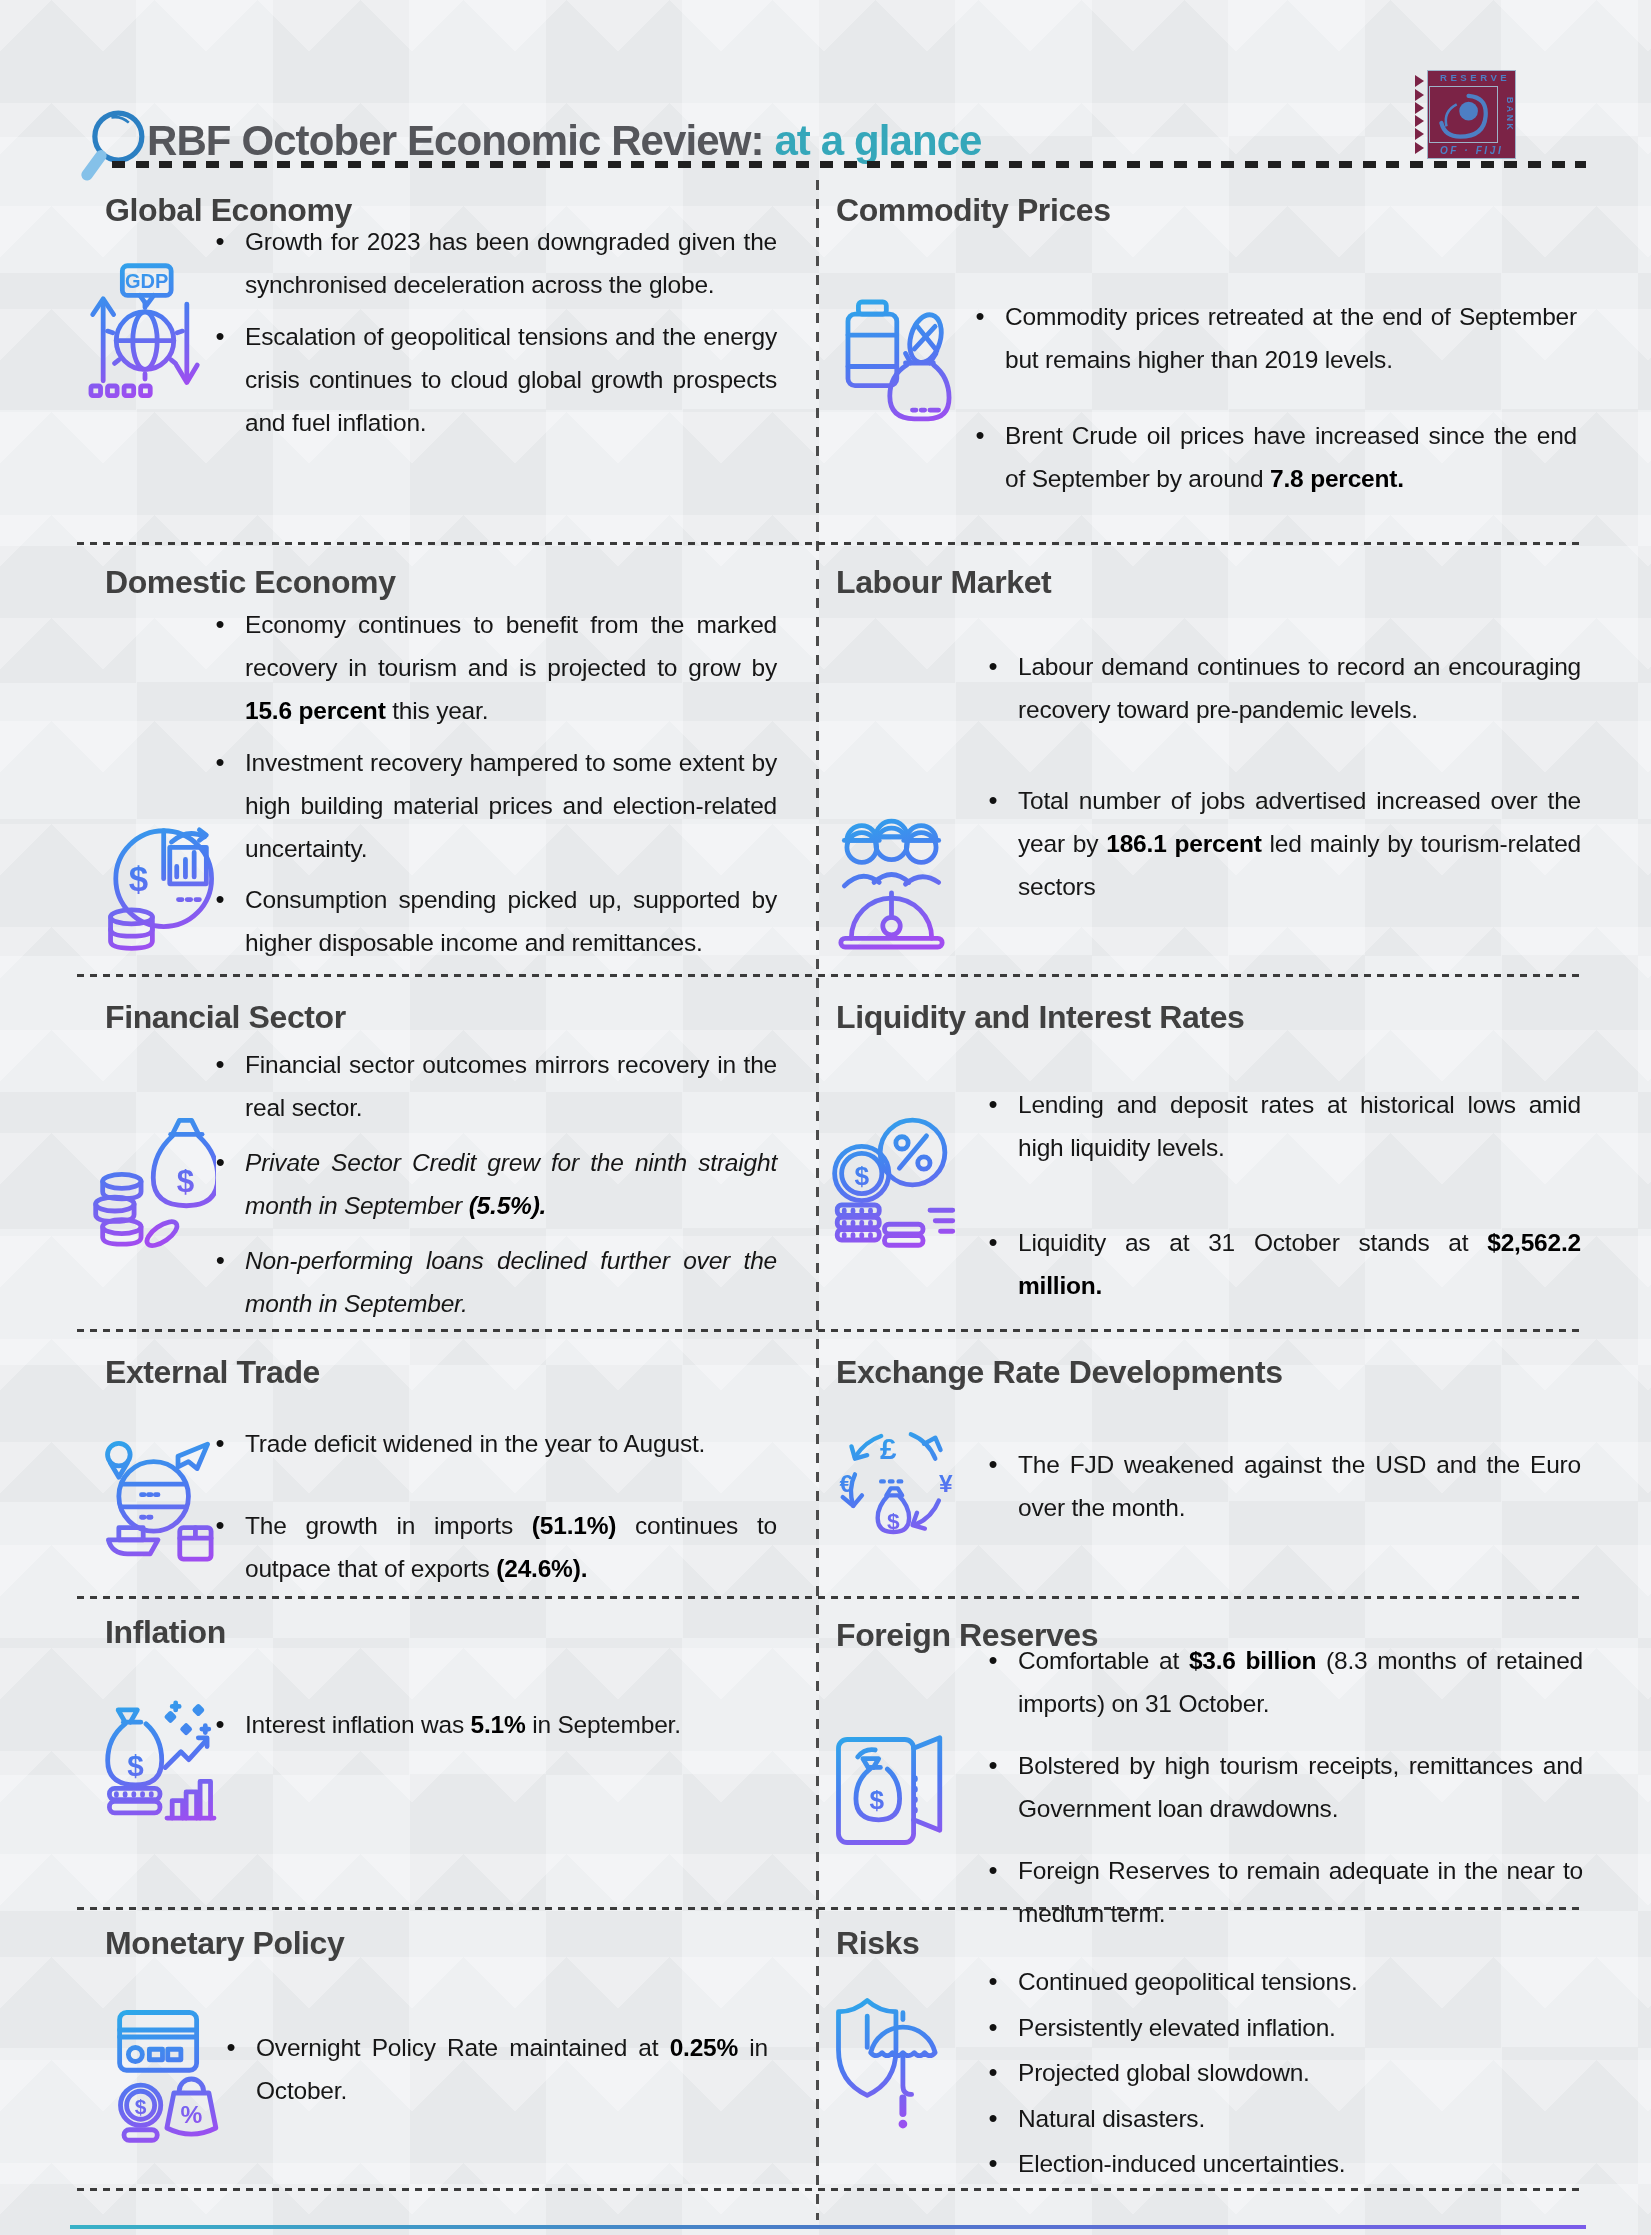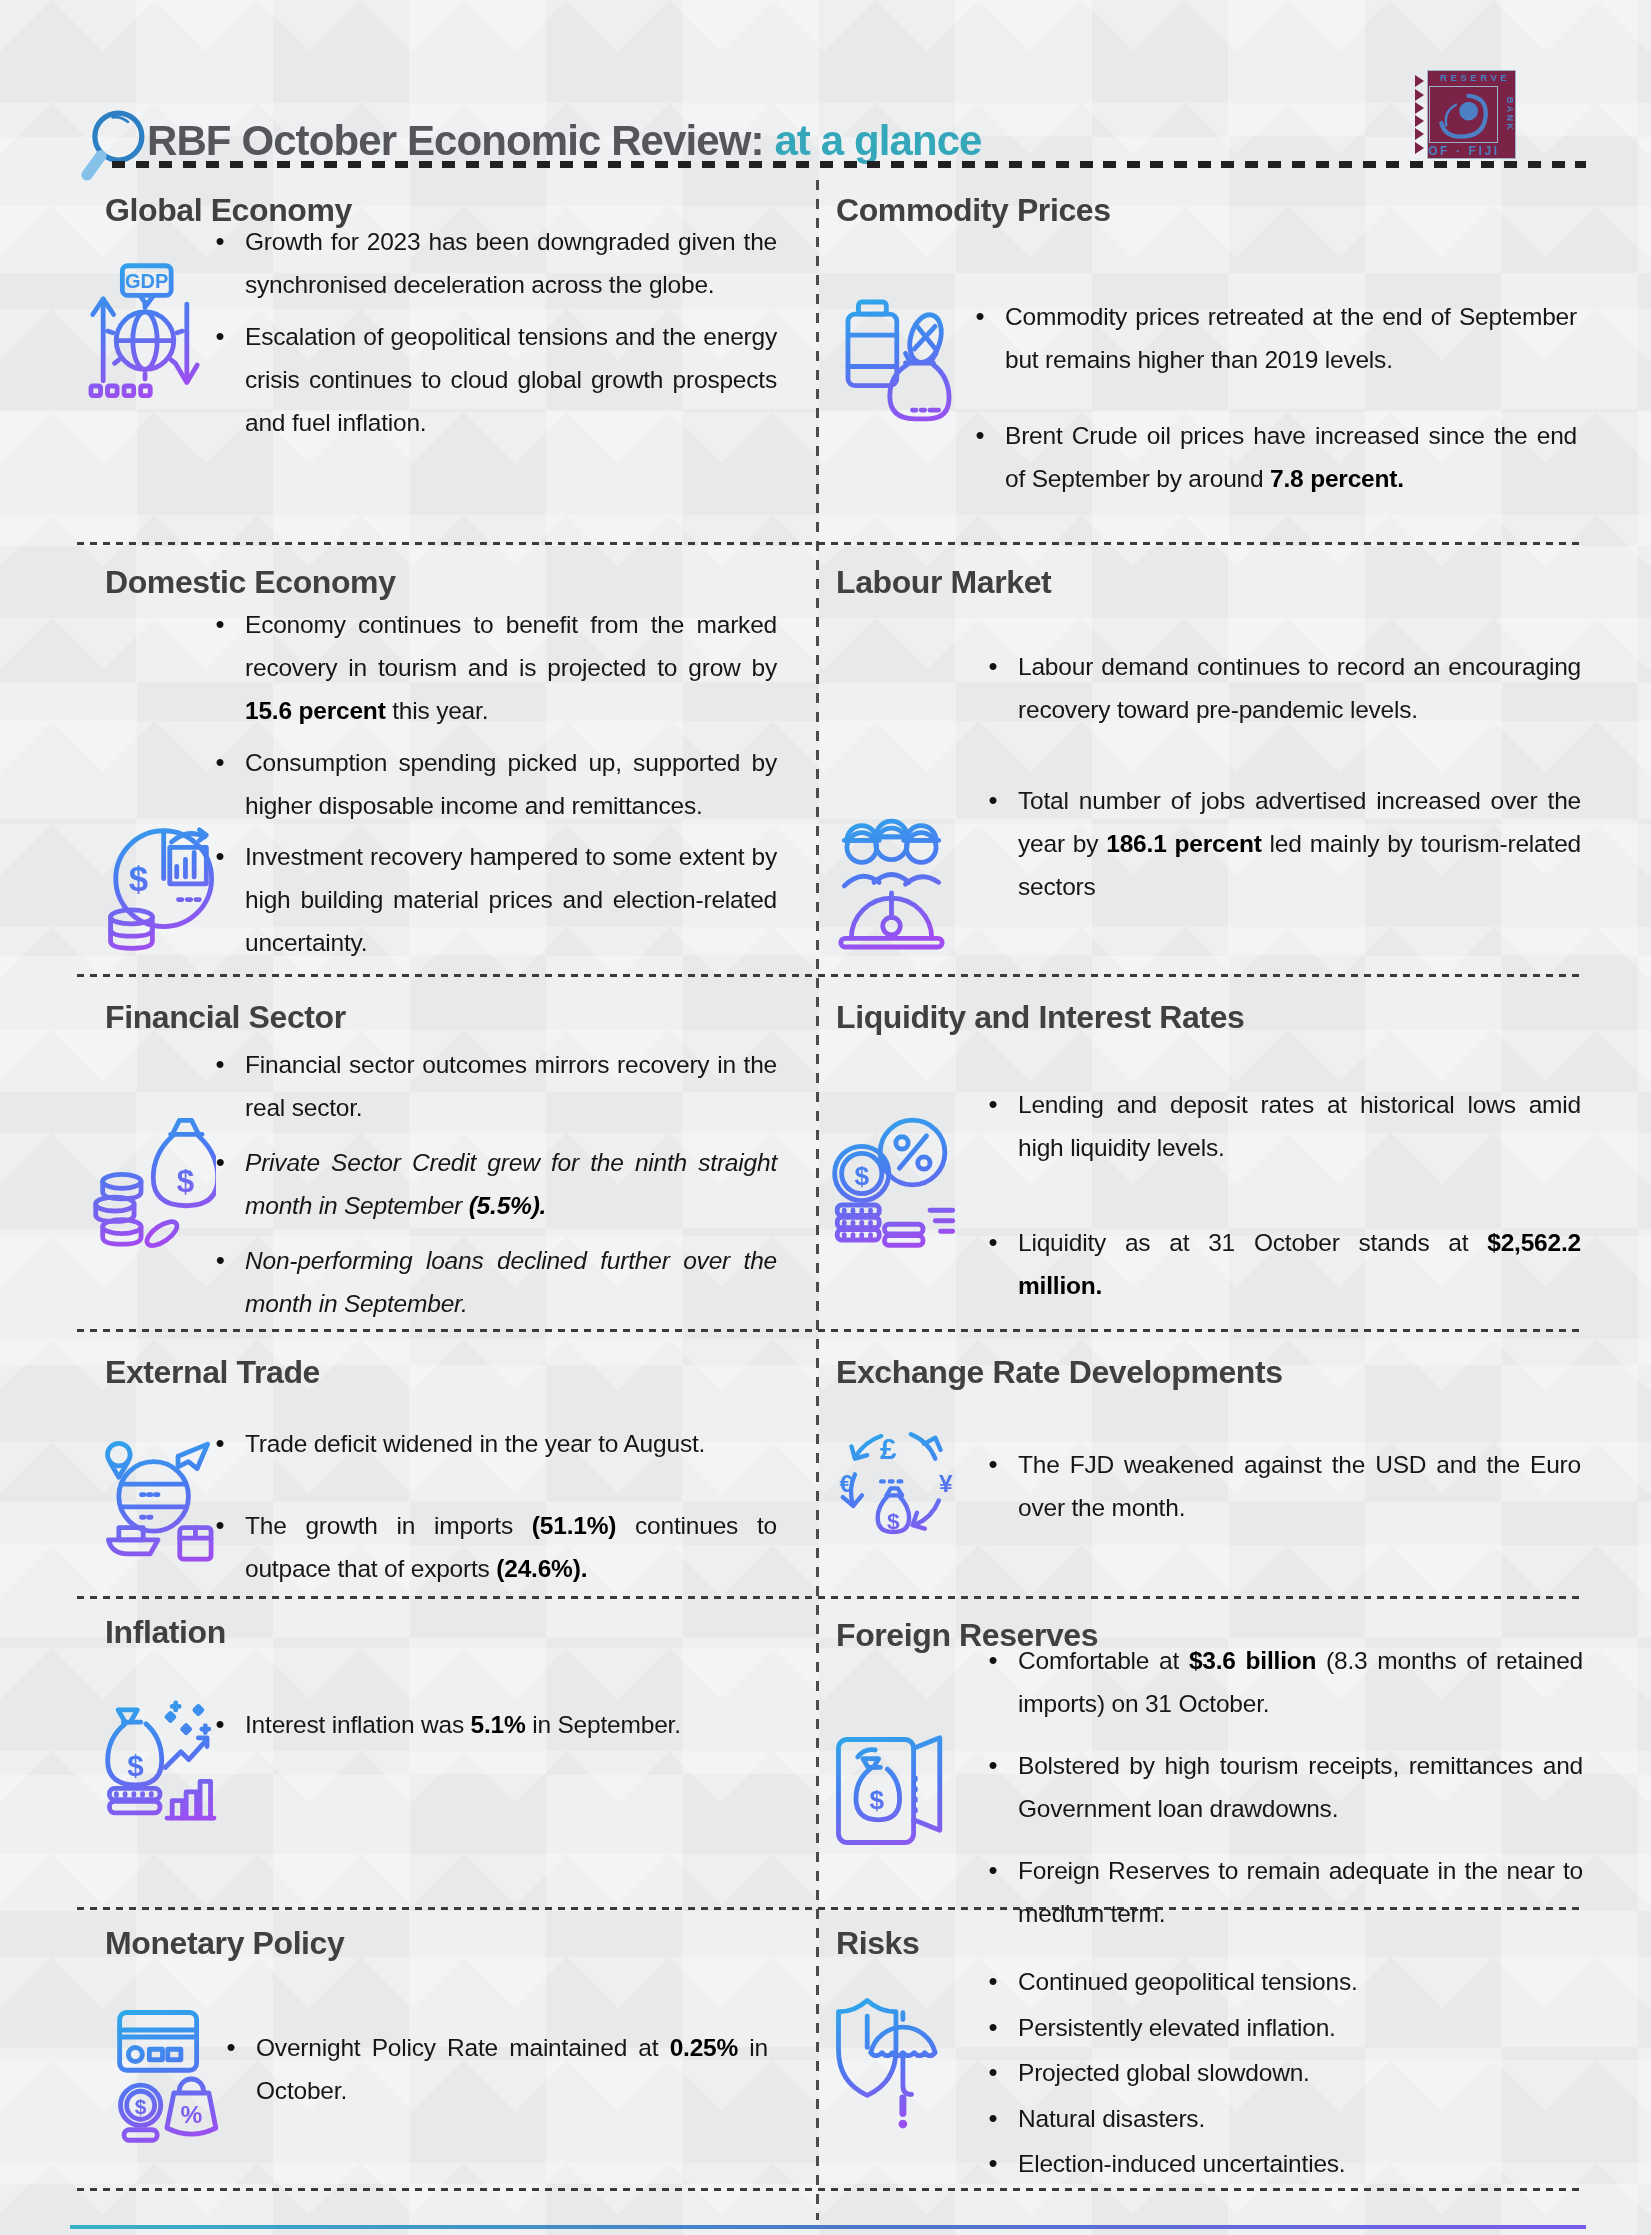--- a/index.html
+++ b/index.html
@@ -45,21 +45,21 @@
   .icon svg{display:block;width:100%;height:100%;}
   
   .logo{left:1415px;top:70px;width:101px;height:89px;display:flex;}
   .logo-tris{width:12.2px;display:flex;flex-direction:column;justify-content:space-between;padding:5.2px 0;}
   .logo-tris i{width:0;height:0;border-top:6.1px solid transparent;border-bottom:6.1px solid transparent;border-left:9.6px solid #7b2346;}
   .logo-box{flex:1;background:#7b2346;border:1.7px solid #9db3c8;display:grid;
     grid-template-columns:1fr 15.7px;grid-template-rows:14px 1fr 14px;}
   .logo-top{grid-column:1/3;color:#4d7fc4;font-size:9.6px;font-weight:bold;letter-spacing:3.5px;text-align:center;line-height:14px;padding-left:7px;}
   .logo-right{grid-row:2;grid-column:2;color:#4d7fc4;font-size:8.7px;font-weight:bold;writing-mode:vertical-rl;text-align:center;letter-spacing:2.6px;}
   .logo-center{grid-row:2;grid-column:1;margin:0.9px;border:1.7px solid #9db3c8;display:flex;align-items:center;justify-content:center;}
-  .logo-bottom{grid-column:1/3;color:#4d7fc4;font-size:12px;font-weight:bold;letter-spacing:2.6px;text-align:left;line-height:14px;}
+  .logo-bottom{grid-column:1/3;color:#4d7fc4;font-size:10px;font-weight:bold;letter-spacing:2.6px;text-align:center;line-height:14px;font-style:italic;}
 </style>
 </head>
 <body>
 
 <svg width="0" height="0" style="position:absolute" aria-hidden="true">
   <defs>
     <linearGradient id="ig" gradientUnits="userSpaceOnUse" x1="0" y1="0" x2="45" y2="175">
       <stop offset="0" stop-color="#26b2e8"></stop>
       <stop offset="0.5" stop-color="#4a7bf0"></stop>
       <stop offset="1" stop-color="#a14cf0"></stop>
@@ -167,22 +167,22 @@
     <path d="M84 46 q18-16 38-6"></path>
       <path d="M116 32 l8 6-8 6"></path>
     <path d="M92 112 h4 M102 112 h4 M112 112 h4"></path>
     <ellipse cx="38" cy="132" rx="24" ry="8"></ellipse>
     <path d="M14 132 v14 q0 8 24 8 q24 0 24-8 v-14"></path>
     <path d="M14 146 v14 q0 8 24 8 q24 0 24-8 v-14"></path>
   </svg>
 </div>
 <ul class="abs bullets gap10" style="left:214px;top:603px;width:563px;">
     <li><span>Economy continues to benefit from the marked recovery in tourism and is projected to grow by </span><b>15.6 percent</b><span> this year.</span></li>
+    <li><span>Investment recovery hampered to some extent by high building material prices and election-related uncertainty.</span></li>
     <li><span>Consumption spending picked up, supported by higher disposable income and remittances.</span></li>
-    <li><span>Investment recovery hampered to some extent by high building material prices and election-related uncertainty.</span></li>
   </ul>
 
 <div class="abs sec-title" style="left:836px;top:564px;">Labour Market</div>
 <div class="abs icon" style="left:825px;top:802px;width:133px;height:159px;">
   <svg viewBox="0 0 152 182" fill="none" stroke="url(#ig)" stroke-width="5.5" stroke-linecap="round" stroke-linejoin="round">
     <g>
       <circle cx="42" cy="52" r="17"></circle>
         <path d="M25 44 a17 17 0 0 1 34 0 z"></path>
         <path d="M22 44 h40"></path>
       <circle cx="76" cy="48" r="18"></circle>

